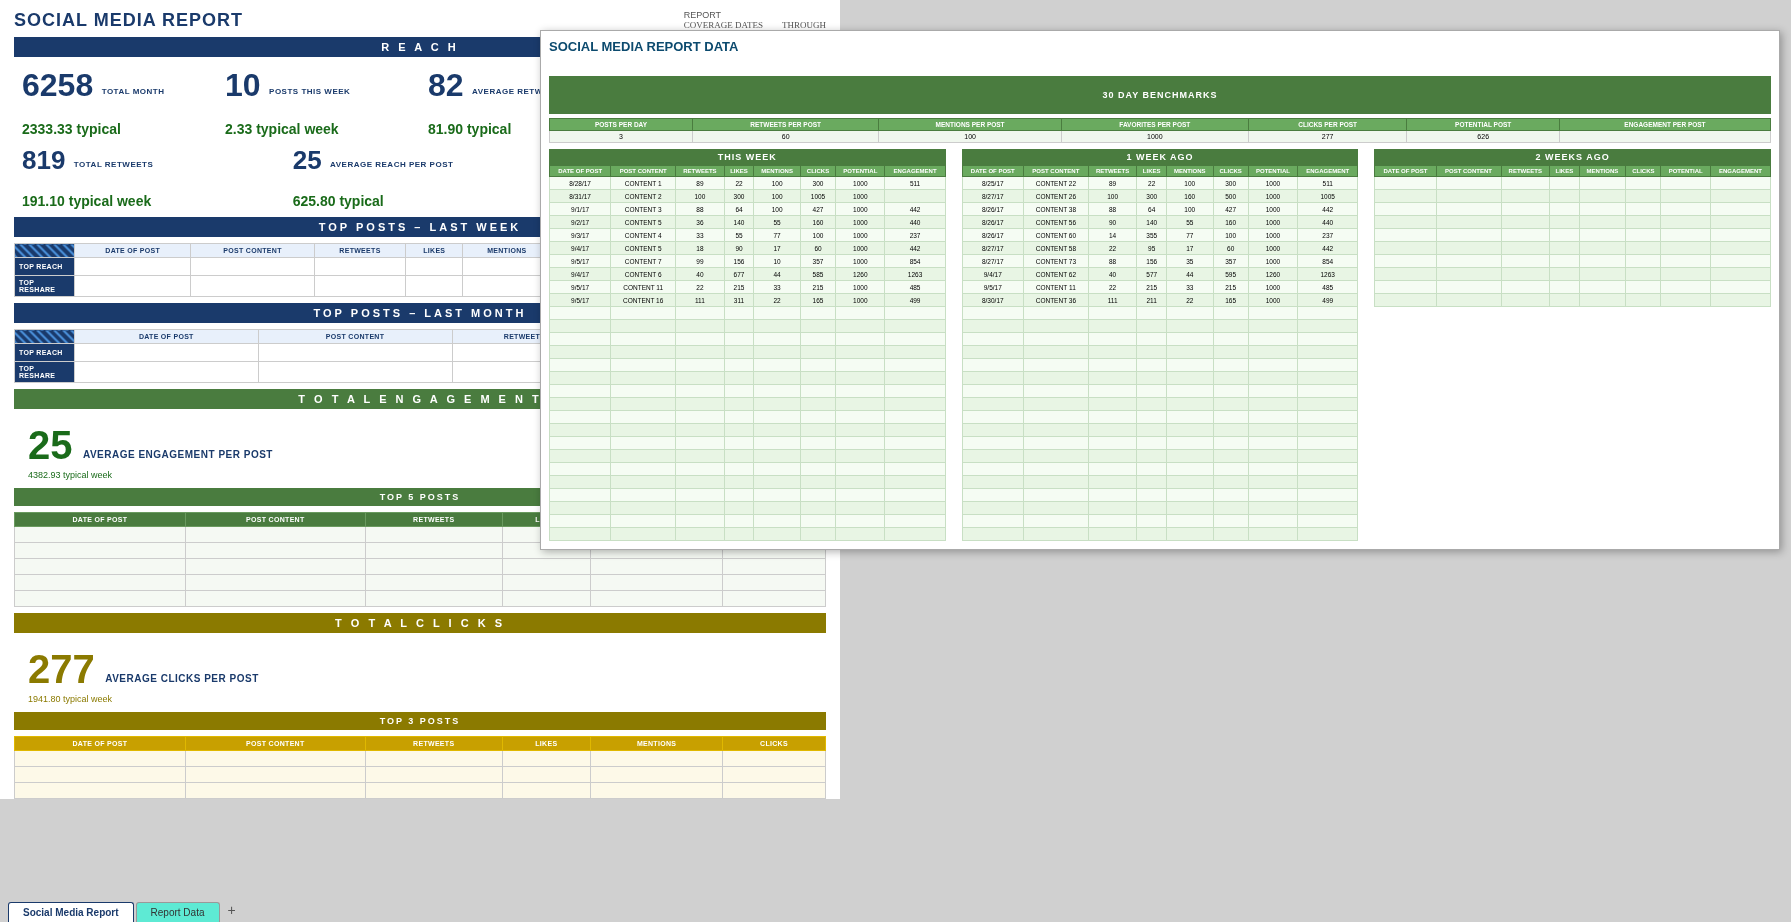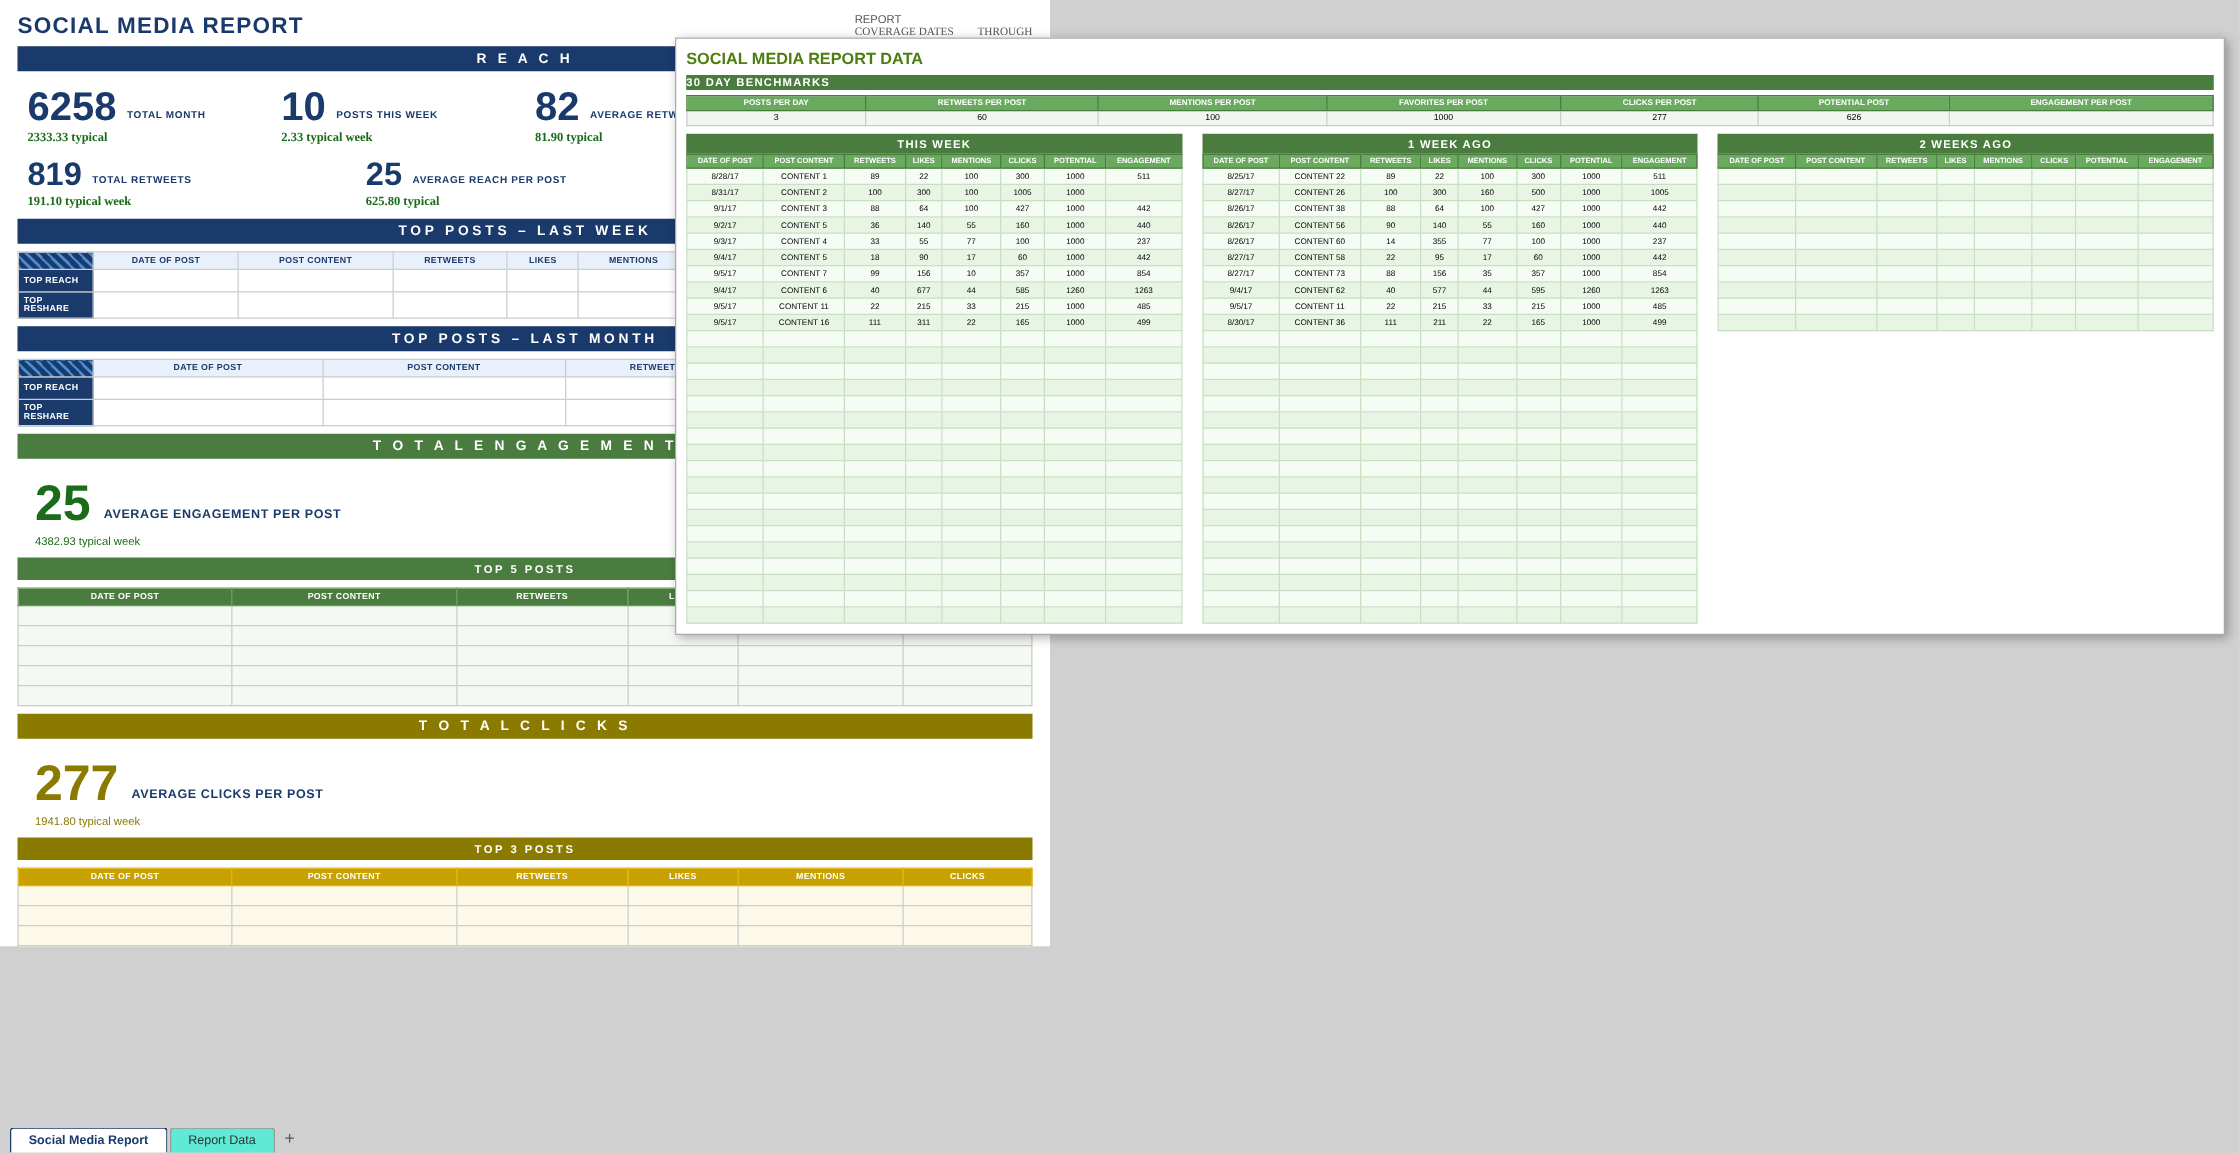--- a/index.html
+++ b/index.html
@@ -61,24 +61,23 @@
     .stat-label {
       font-size: 8px;
       color: #1a3a6b;
       font-weight: bold;
       letter-spacing: 0.5px;
       display: inline;
       margin-left: 4px;
       vertical-align: middle;
     }
     .stat-typical {
-      font-size: 10px;
+      font-size: 14px;
       color: #555;
-      margin-top: 1px;
-      font-family: Liberation Serif, serif;
+      margin-top: 17px;
     }
     .stat-typical span { color: #1a6b1a; font-weight: bold; }
 
     .reach-row1 { display: flex; width: 100%; }
     .reach-row2 { display: flex; width: 100%; margin-bottom: 4px; }
 
     
     .top-posts-container {
       margin-bottom: 6px;
     }
@@ -210,32 +209,32 @@
       width: 1240px;
       background: #fff;
       border: 1px solid #aaa;
       box-shadow: 2px 2px 8px rgba(0,0,0,0.3);
       padding: 8px;
       z-index: 10;
     }
     .data-sheet-title {
       font-size: 13px;
       font-weight: bold;
-      color: #4d7c0f;
-      margin-bottom: 6px;
+      color: #0c4a6e;
+      margin-bottom: 22px;
     }
 
     .benchmarks-header {
       background: #4a7c3f;
       color: white;
-      text-align: left;
+      text-align: center;
       font-size: 9px;
       font-weight: bold;
       letter-spacing: 1px;
-      padding: 1px 0;
+      padding: 14px 0;
       margin-bottom: 4px;
     }
     .benchmarks-table {
       width: 100%;
       border-collapse: collapse;
       font-size: 7px;
       margin-bottom: 6px;
     }
     .benchmarks-table th {
       background: #6aaa5f;

